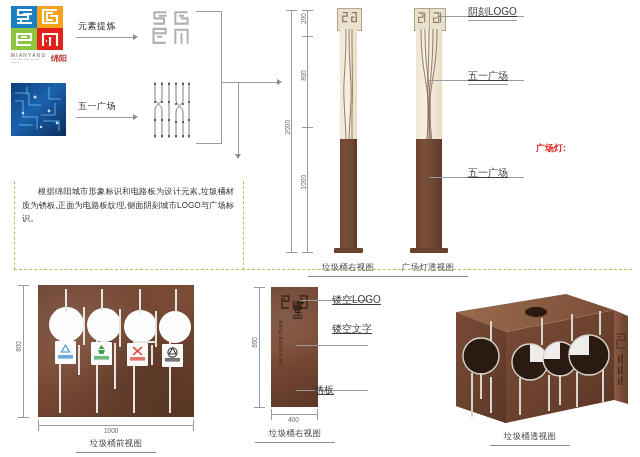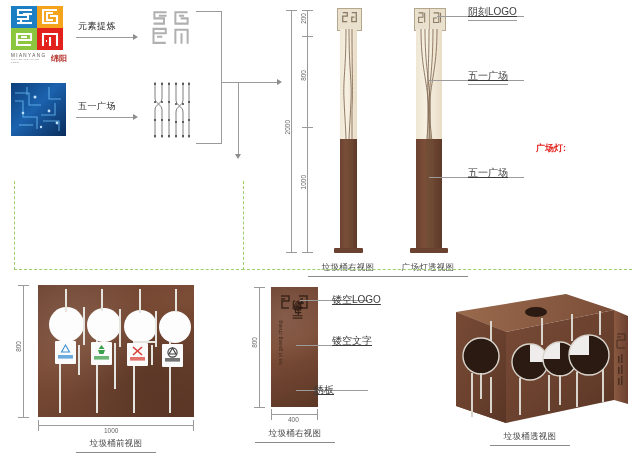--- a/index.html
+++ b/index.html
@@ -188,20 +188,21 @@
 <div class="ln hln" style="left:196px;top:11px;width:26px;"></div>
 <div class="ln vln" style="left:221px;top:11px;height:133px;"></div>
 <div class="ln hln" style="left:196px;top:143px;width:26px;"></div>
 <div class="ln hln" style="left:221px;top:82px;width:57px;"></div>
 <div class="abs" style="left:277px;top:79px;width:0;height:0;border-left:5px solid #8d8d8d;border-top:3px solid transparent;border-bottom:3px solid transparent;"></div>
 <div class="ln vln" style="left:238px;top:82px;height:73px;"></div>
 <div class="abs" style="left:235px;top:154px;width:0;height:0;border-top:5px solid #8d8d8d;border-left:3px solid transparent;border-right:3px solid transparent;"></div>
 
 <div class="dashbox" style="left:14px;top:181px;width:228px;height:88px;border-top:none;border-right-style:dashed;"></div>
 <div class="panel" style="left:22px;top:185px;width:212px;">
+  <div class="bd" style="text-indent:16px;">根据绵阳城市形象标识和电路板为设计元素,垃圾桶材质为锈板,正面为电路板纹理,侧面阴刻城市LOGO与广场标识。</div>
 </div>
 
 <div class="ln vln" style="left:291px;top:10px;height:243px;"></div>
 <div class="ln hln" style="left:286px;top:10px;width:11px;"></div>
 <div class="ln hln" style="left:286px;top:252px;width:11px;"></div>
 <div class="abs dimtxt vert" style="left:284px;top:120px;">2000</div>
 
 <div class="ln vln" style="left:307px;top:10px;height:243px;"></div>
 <div class="ln hln" style="left:302px;top:10px;width:11px;"></div>
 <div class="ln hln" style="left:302px;top:36px;width:11px;"></div>
@@ -372,21 +373,21 @@
 <div class="ln hln" style="left:271px;top:414px;width:47px;"></div>
 <div class="ln vln" style="left:271px;top:409px;height:11px;"></div>
 <div class="ln vln" style="left:317px;top:409px;height:11px;"></div>
 <div class="abs dimtxt" style="left:288px;top:416px;">400</div>
 <div class="abs cap" style="left:255px;top:428px;width:80px;">垃圾桶右视图</div>
 
 <div class="ln hln" style="left:300px;top:300px;width:68px;"></div>
 <div class="abs lbl" style="left:332px;top:293px;">镂空LOGO</div>
 
 <div class="ln hln" style="left:296px;top:345px;width:72px;"></div>
-<div class="abs lbl" style="left:332px;top:334px;">镂空文字</div>
+<div class="abs lbl" style="left:332px;top:322px;">镂空文字</div>
 
 <div class="ln hln" style="left:296px;top:390px;width:72px;"></div>
 <div class="abs lbl" style="left:314px;top:383px;">锈板</div>
 
 <div class="perspwrap" style="left:448px;top:288px;width:185px;height:140px;">
   <svg width="185" height="140" viewBox="0 0 185 140">
     <defs>
       <linearGradient id="pf" x1="0" y1="0" x2="1" y2="1">
         <stop offset="0" stop-color="#774a35"></stop>
           <stop offset="45%" stop-color="#6d4330"></stop>

